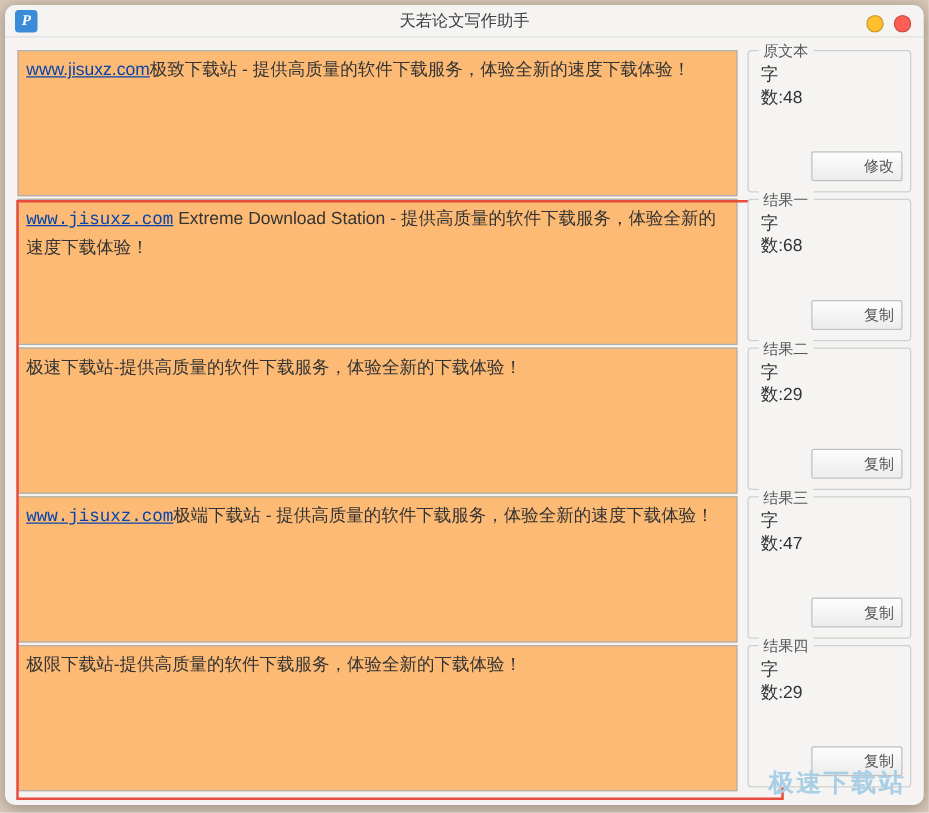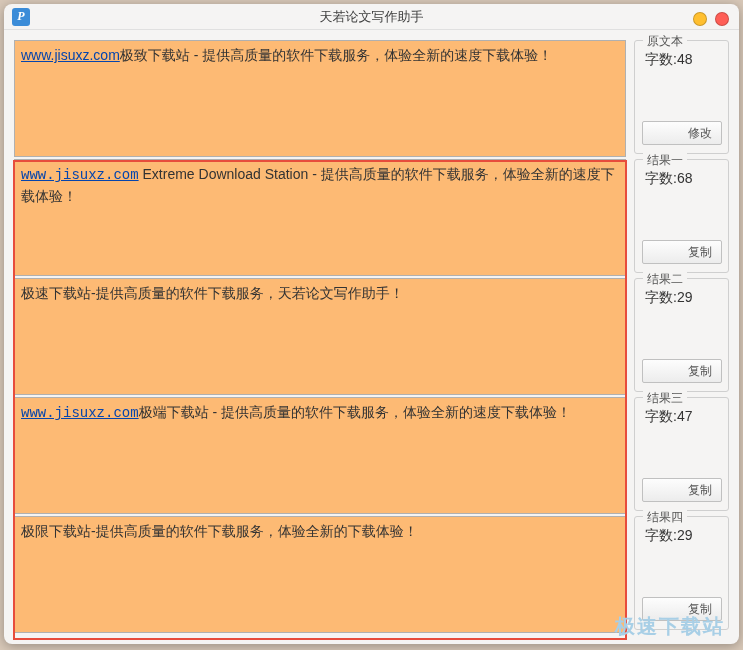--- a/index.html
+++ b/index.html
@@ -115,21 +115,20 @@
       flex-direction: column;
       gap: 1px;
     }
     .panel {
       border: 1px solid #cfcfcf;
       border-radius: 3px;
       padding: 0 6px 6px 6px;
       margin-bottom: 4px;
       height: 114px;
       display: flex;
-      flex-direction: column;
       justify-content: space-between;
       position: relative;
       background: #f5f4f3;
     }
     .panel-title {
       position: absolute;
       top: -8px;
       left: 8px;
       background: #f5f4f3;
       padding: 0 4px;
@@ -184,21 +183,21 @@
 
       <div class="textbox">
         <a href="#">www.jisuxz.com</a><span>极致下载站 - 提供高质量的软件下载服务，体验全新的速度下载体验！</span>
       </div>
 
       <div class="textbox">
         <a href="#" class="mono">www.jisuxz.com</a><span class="mono-part"> Extreme Download Station  - 提供高质量的软件下载服务，体验全新的速度下载体验！</span>
       </div>
 
       <div class="textbox">
-        <span>极速下载站-提供高质量的软件下载服务，天若论文写作助手！</span>
+        <span>极速下载站-提供高质量的软件下载服务，体验全新的下载体验！</span>
       </div>
 
       <div class="textbox">
         <a href="#" class="mono">www.jisuxz.com</a><span>极端下载站 - 提供高质量的软件下载服务，体验全新的速度下载体验！</span>
       </div>
 
       <div class="textbox">
         <span>极限下载站-提供高质量的软件下载服务，体验全新的下载体验！</span>
       </div>
 

